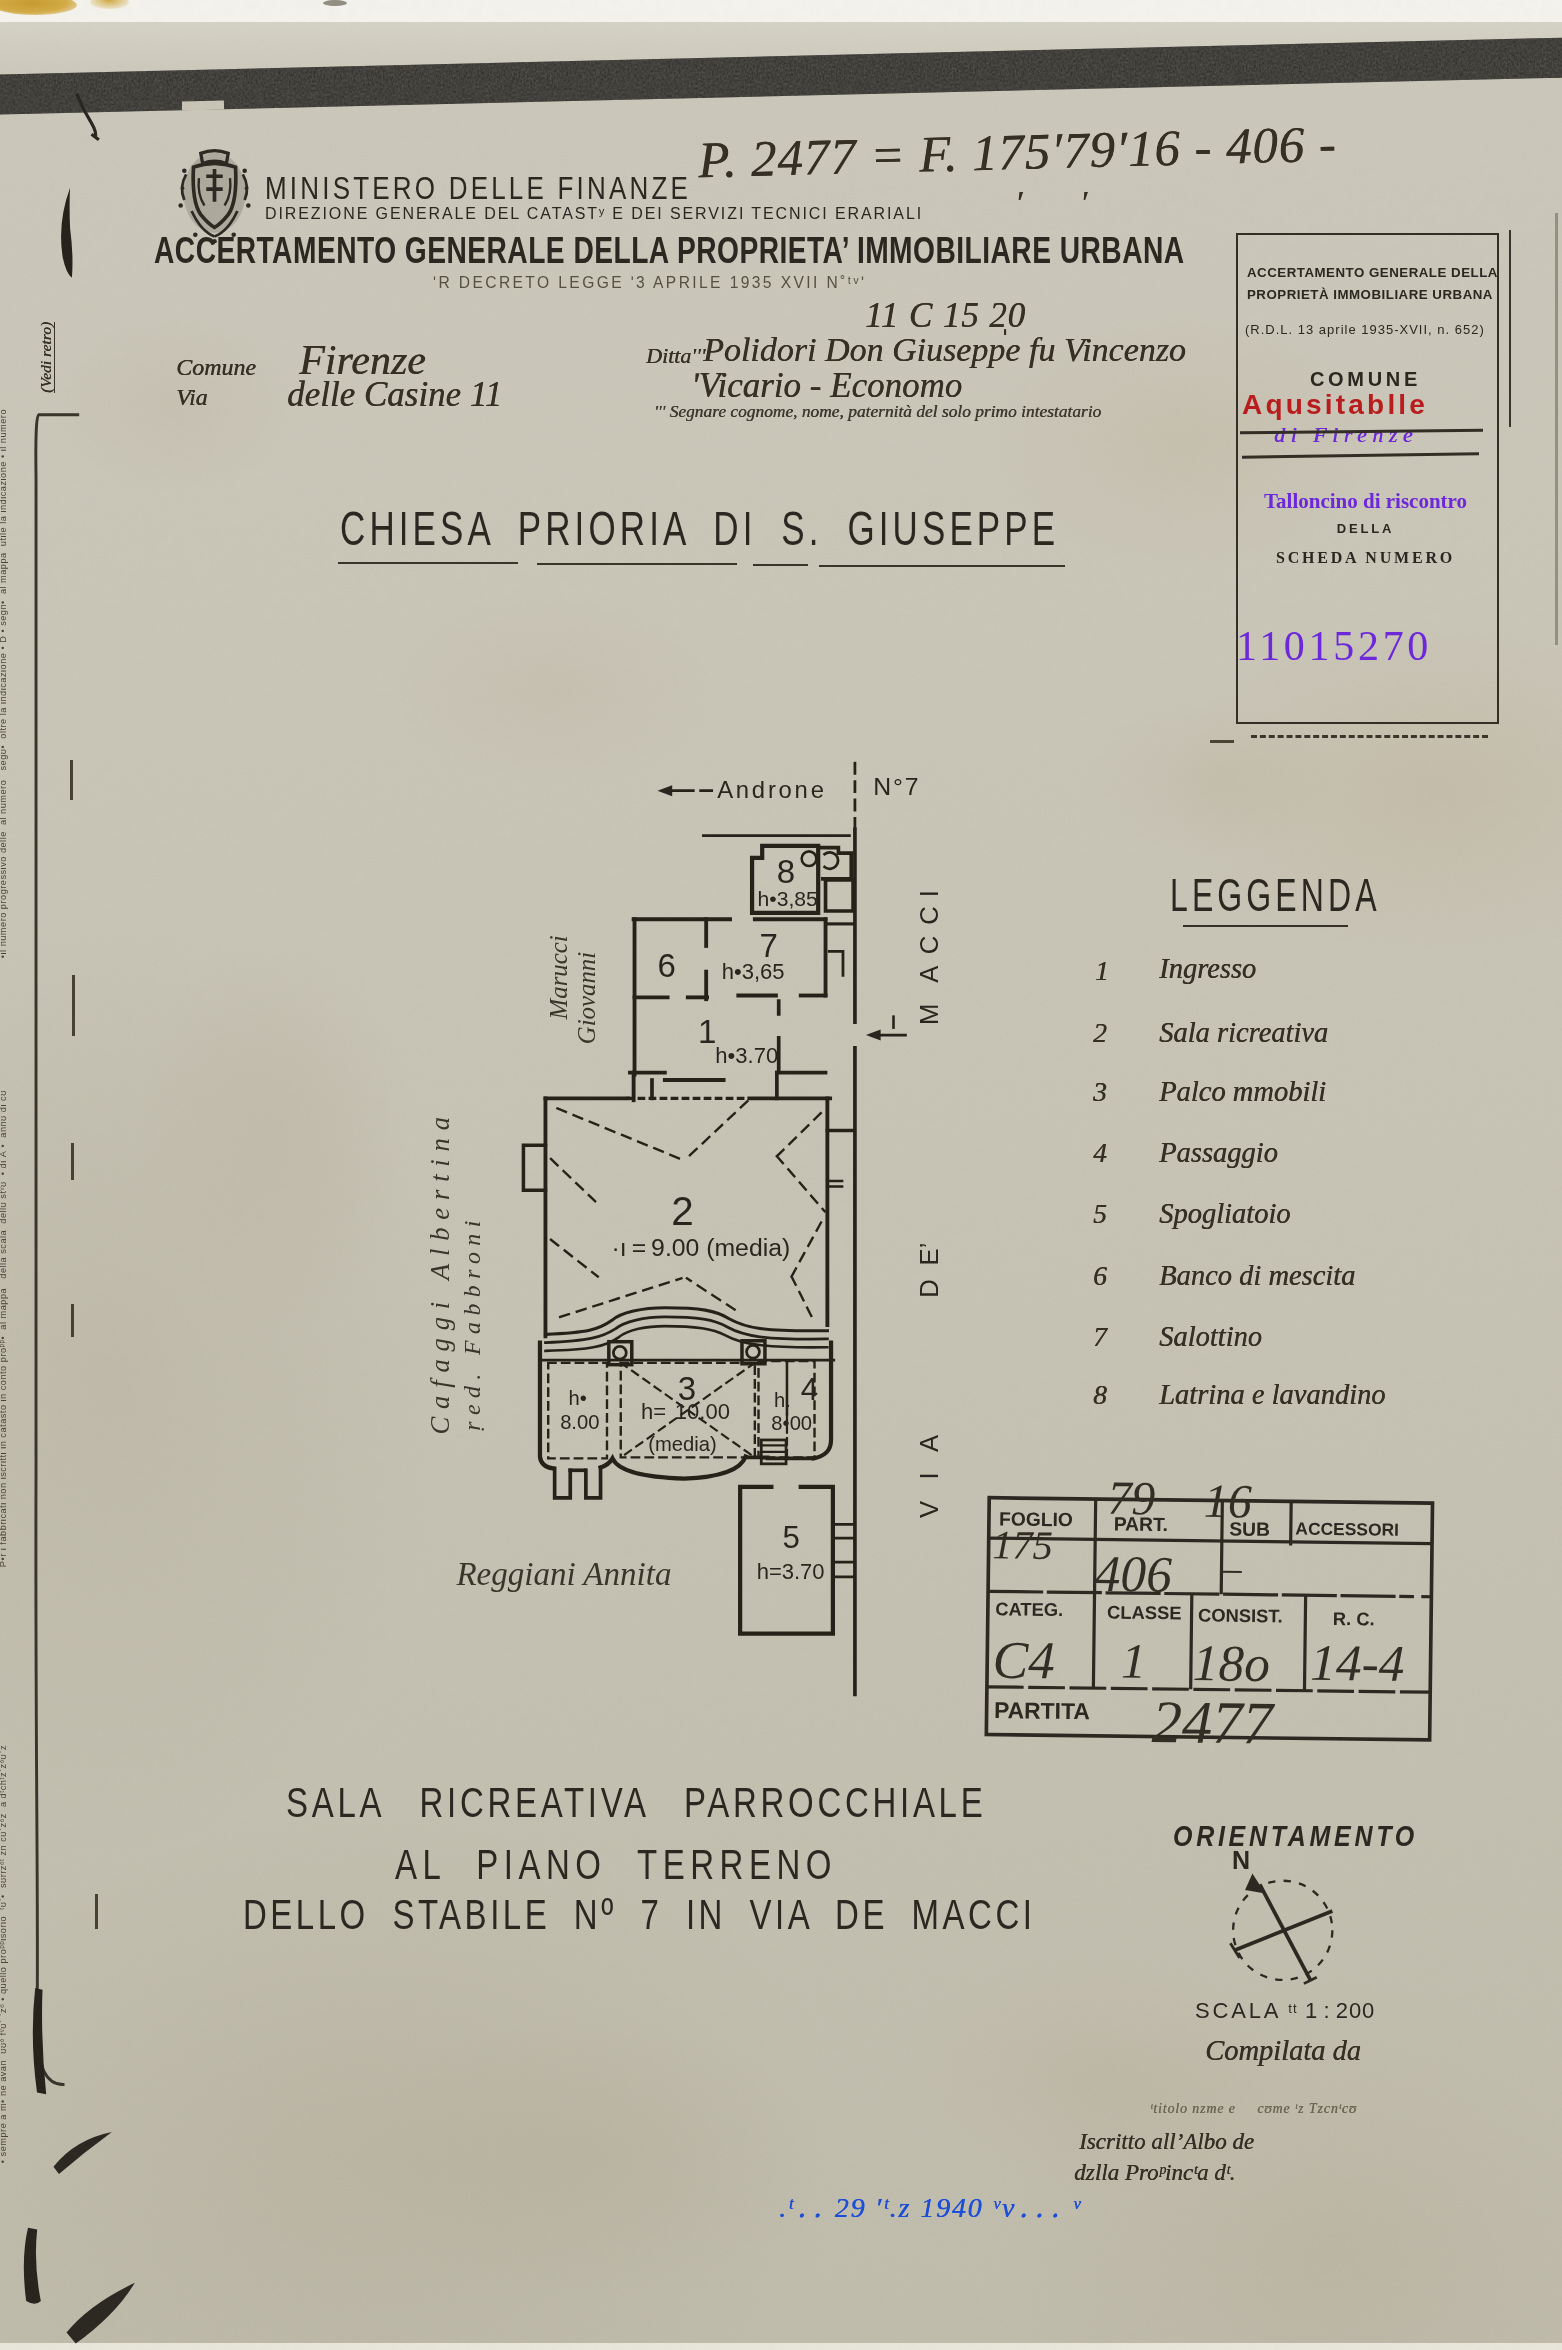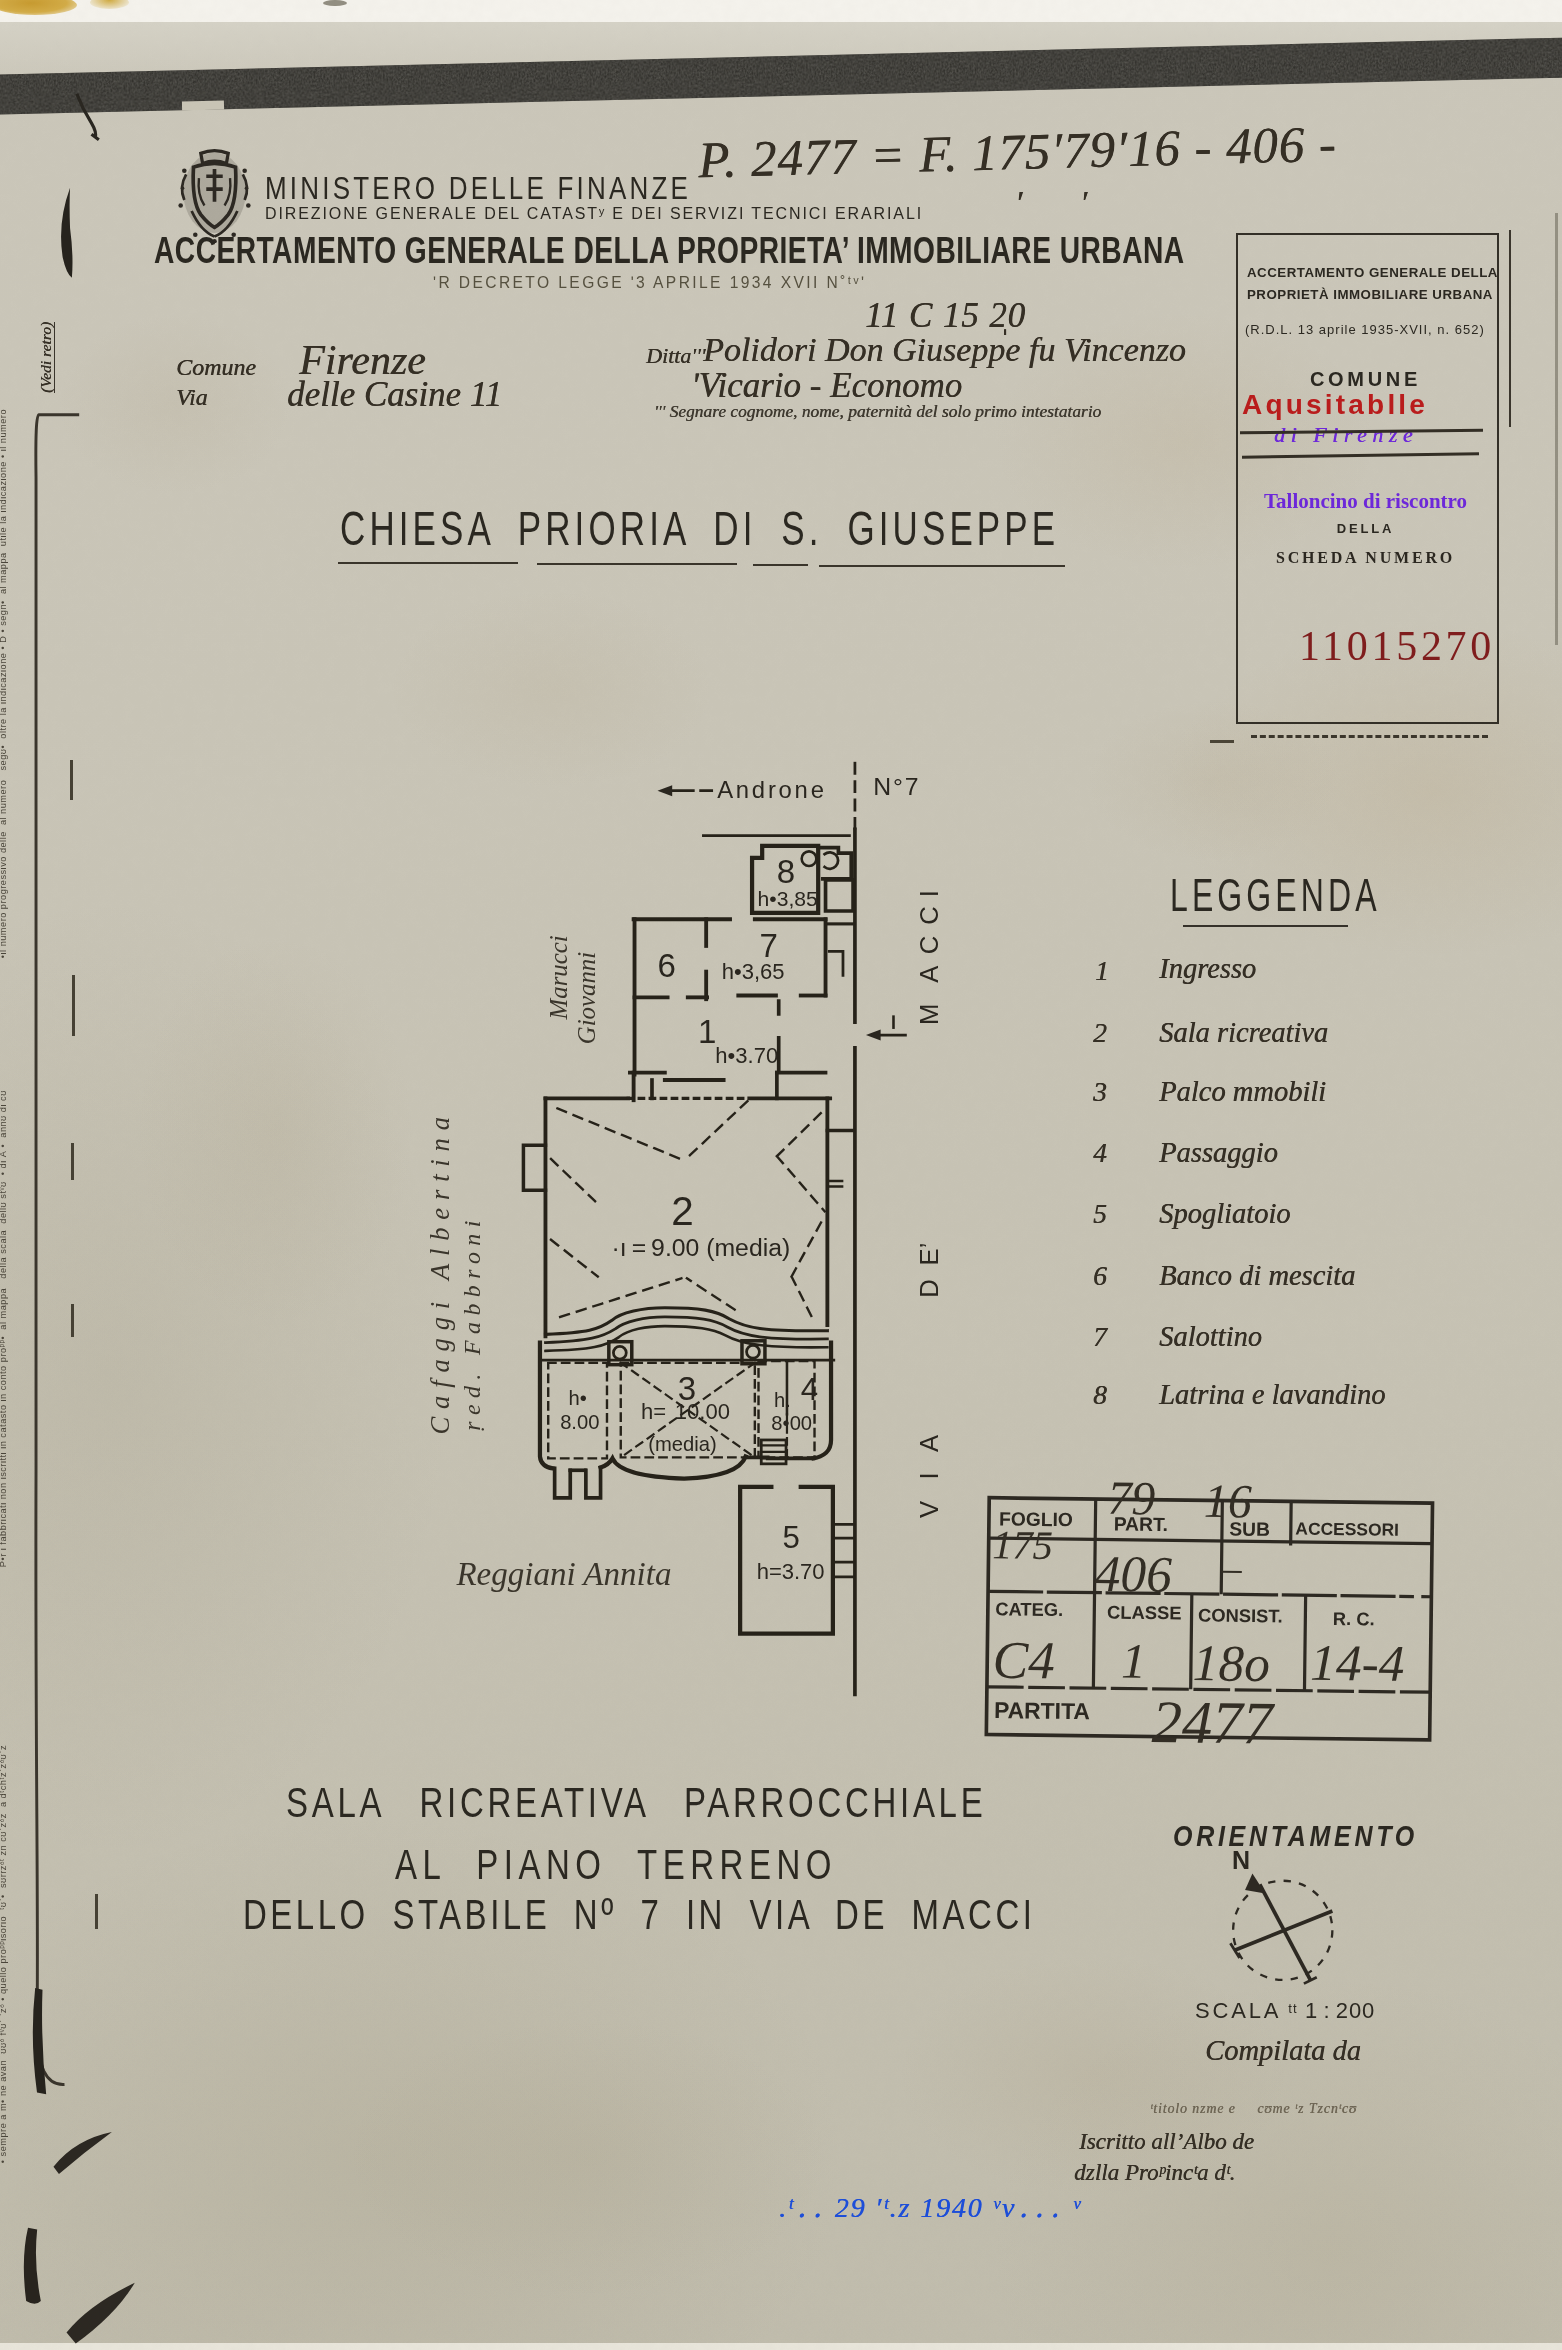--- a/index.html
+++ b/index.html
@@ -95,21 +95,21 @@
         <circle cx="80" cy="45" r="2"></circle>
     </g>
   </svg>
 
   <div class="abs pr" style="left:265px;top:171px;font-size:26px;letter-spacing:3.2px;transform:scaleY(1.18);transform-origin:top left;">MINISTERO DELLE FINANZE</div>
 
   <div class="abs pr" style="left:265px;top:205px;font-size:16px;letter-spacing:1.9px;">DIREZIONE GENERALE DEL CATASTʸ E DEI SERVIZI TECNICI ERARIALI</div>
 
   <div class="abs pr" style="left:154px;top:230px;font-size:37px;font-weight:bold;letter-spacing:0.6px;transform:scaleX(0.762);transform-origin:left;">ACCERTAMENTO GENERALE DELLA PROPRIETA’ IMMOBILIARE URBANA</div>
 
-  <div class="abs" style="left:433px;top:274px;font-size:15.6px;letter-spacing:2.4px;color:#55503f;">ʹR DECRETO LEGGE ʹ3 APRILE 1934 XVII N˚ᵗᵛʹ</div>
+  <div class="abs" style="left:433px;top:274px;font-size:15.6px;letter-spacing:2.4px;color:#55503f;">ʹR DECRETO LEGGE ʹ3 APRILE 1935 XVII N˚ᵗᵛʹ</div>
 
 
   <div class="abs hw" style="left:865px;top:296px;font-size:35px;letter-spacing:0.9px;text-align:right;">11 C 15 2̩0</div>
 
   <div class="abs hw" style="left:176px;top:354px;font-size:24px;">Comune</div>
 
   <div class="abs hw" style="left:299px;top:336px;font-size:42px;">Firenze</div>
 
   <div class="abs hw" style="left:646px;top:343px;font-size:22px;">Dittaʹʹʹ</div>
 
@@ -143,21 +143,21 @@
 
   <div class="abs" style="left:1240px;top:430px;width:243px;height:3.2px;background:#332e25;transform:rotate(-0.6deg);"></div>
   <div class="abs" style="left:1242px;top:454px;width:237px;height:3.2px;background:#332e25;transform:rotate(-0.8deg);"></div>
 
   <div class="abs" style="left:1236px;top:489px;width:259px;text-align:center;font-size:21px;font-weight:bold;color:#6d28d9;font-family:'Liberation Serif',serif;">Talloncino di riscontro</div>
 
   <div class="abs pr" style="left:1236px;top:521px;width:259px;text-align:center;font-size:13px;letter-spacing:2.8px;font-weight:bold;">DELLA</div>
 
   <div class="abs" style="left:1236px;top:549px;width:259px;text-align:center;font-size:16px;font-weight:bold;letter-spacing:2.8px;color:#2b2720;font-family:'Liberation Serif',serif;">SCHEDA NUMERO</div>
 
-  <div class="abs" style="left:1236px;top:622px;width:259px;text-align:right;font-size:42px;letter-spacing:3.7px;color:#7f1d1d;font-family:'Liberation Serif',serif;">11015270</div>
+  <div class="abs" style="left:1236px;top:622px;width:259px;text-align:left;font-size:42px;letter-spacing:3.7px;color:#6d28d9;font-family:'Liberation Serif',serif;">11015270</div>
 
   <div class="abs" style="left:1210px;top:740px;width:24px;height:2.8px;background:#4a4436;"></div>
 
   <div class="abs" style="left:1251px;top:735px;width:237px;height:0;border-top:3.7px dashed #3b362c;"></div>
 
   <div class="abs pr" style="left:340px;top:501px;font-size:35px;letter-spacing:4.1px;word-spacing:11px;transform:scaleY(1.38);transform-origin:top left;">CHIESA PRIORIA DI S. GIUSEPPE</div>
 
   <div class="abs" style="left:338px;top:562px;width:180px;height:2.3px;background:#3a352b;"></div>
   <div class="abs" style="left:537px;top:563px;width:200px;height:2.3px;background:#3a352b;"></div>
   <div class="abs" style="left:753px;top:564px;width:55px;height:2.3px;background:#3a352b;"></div>

